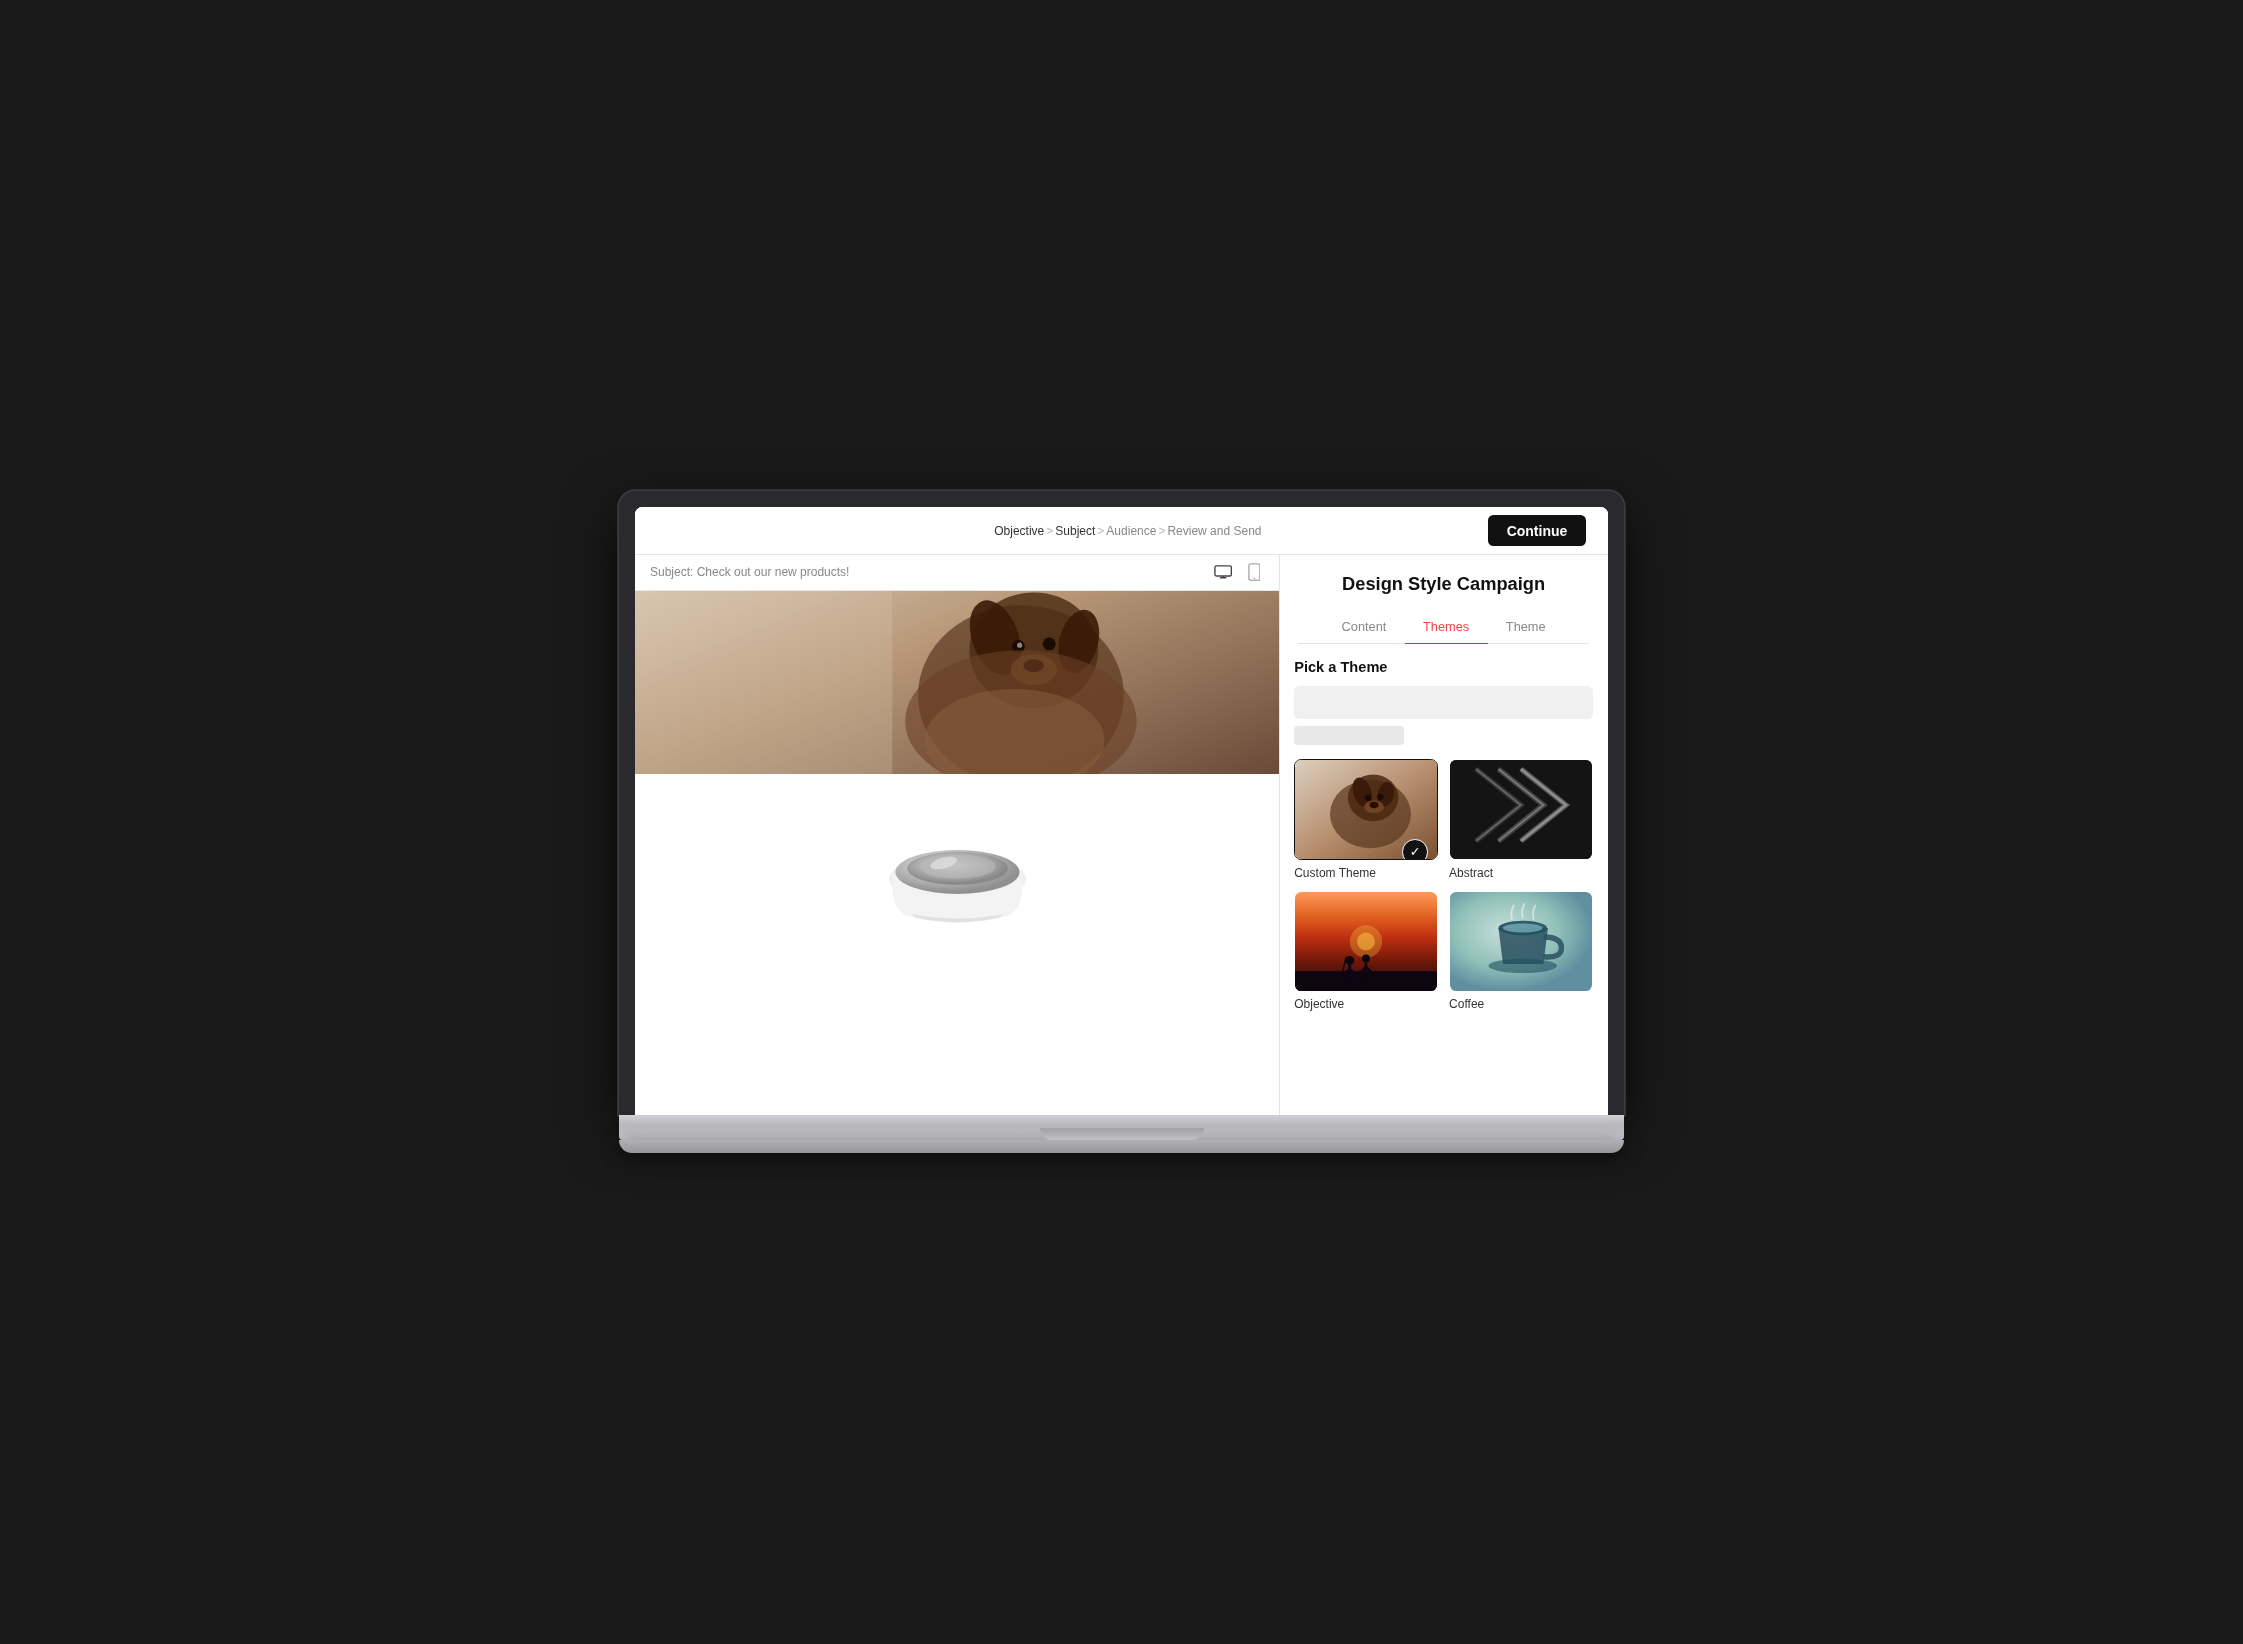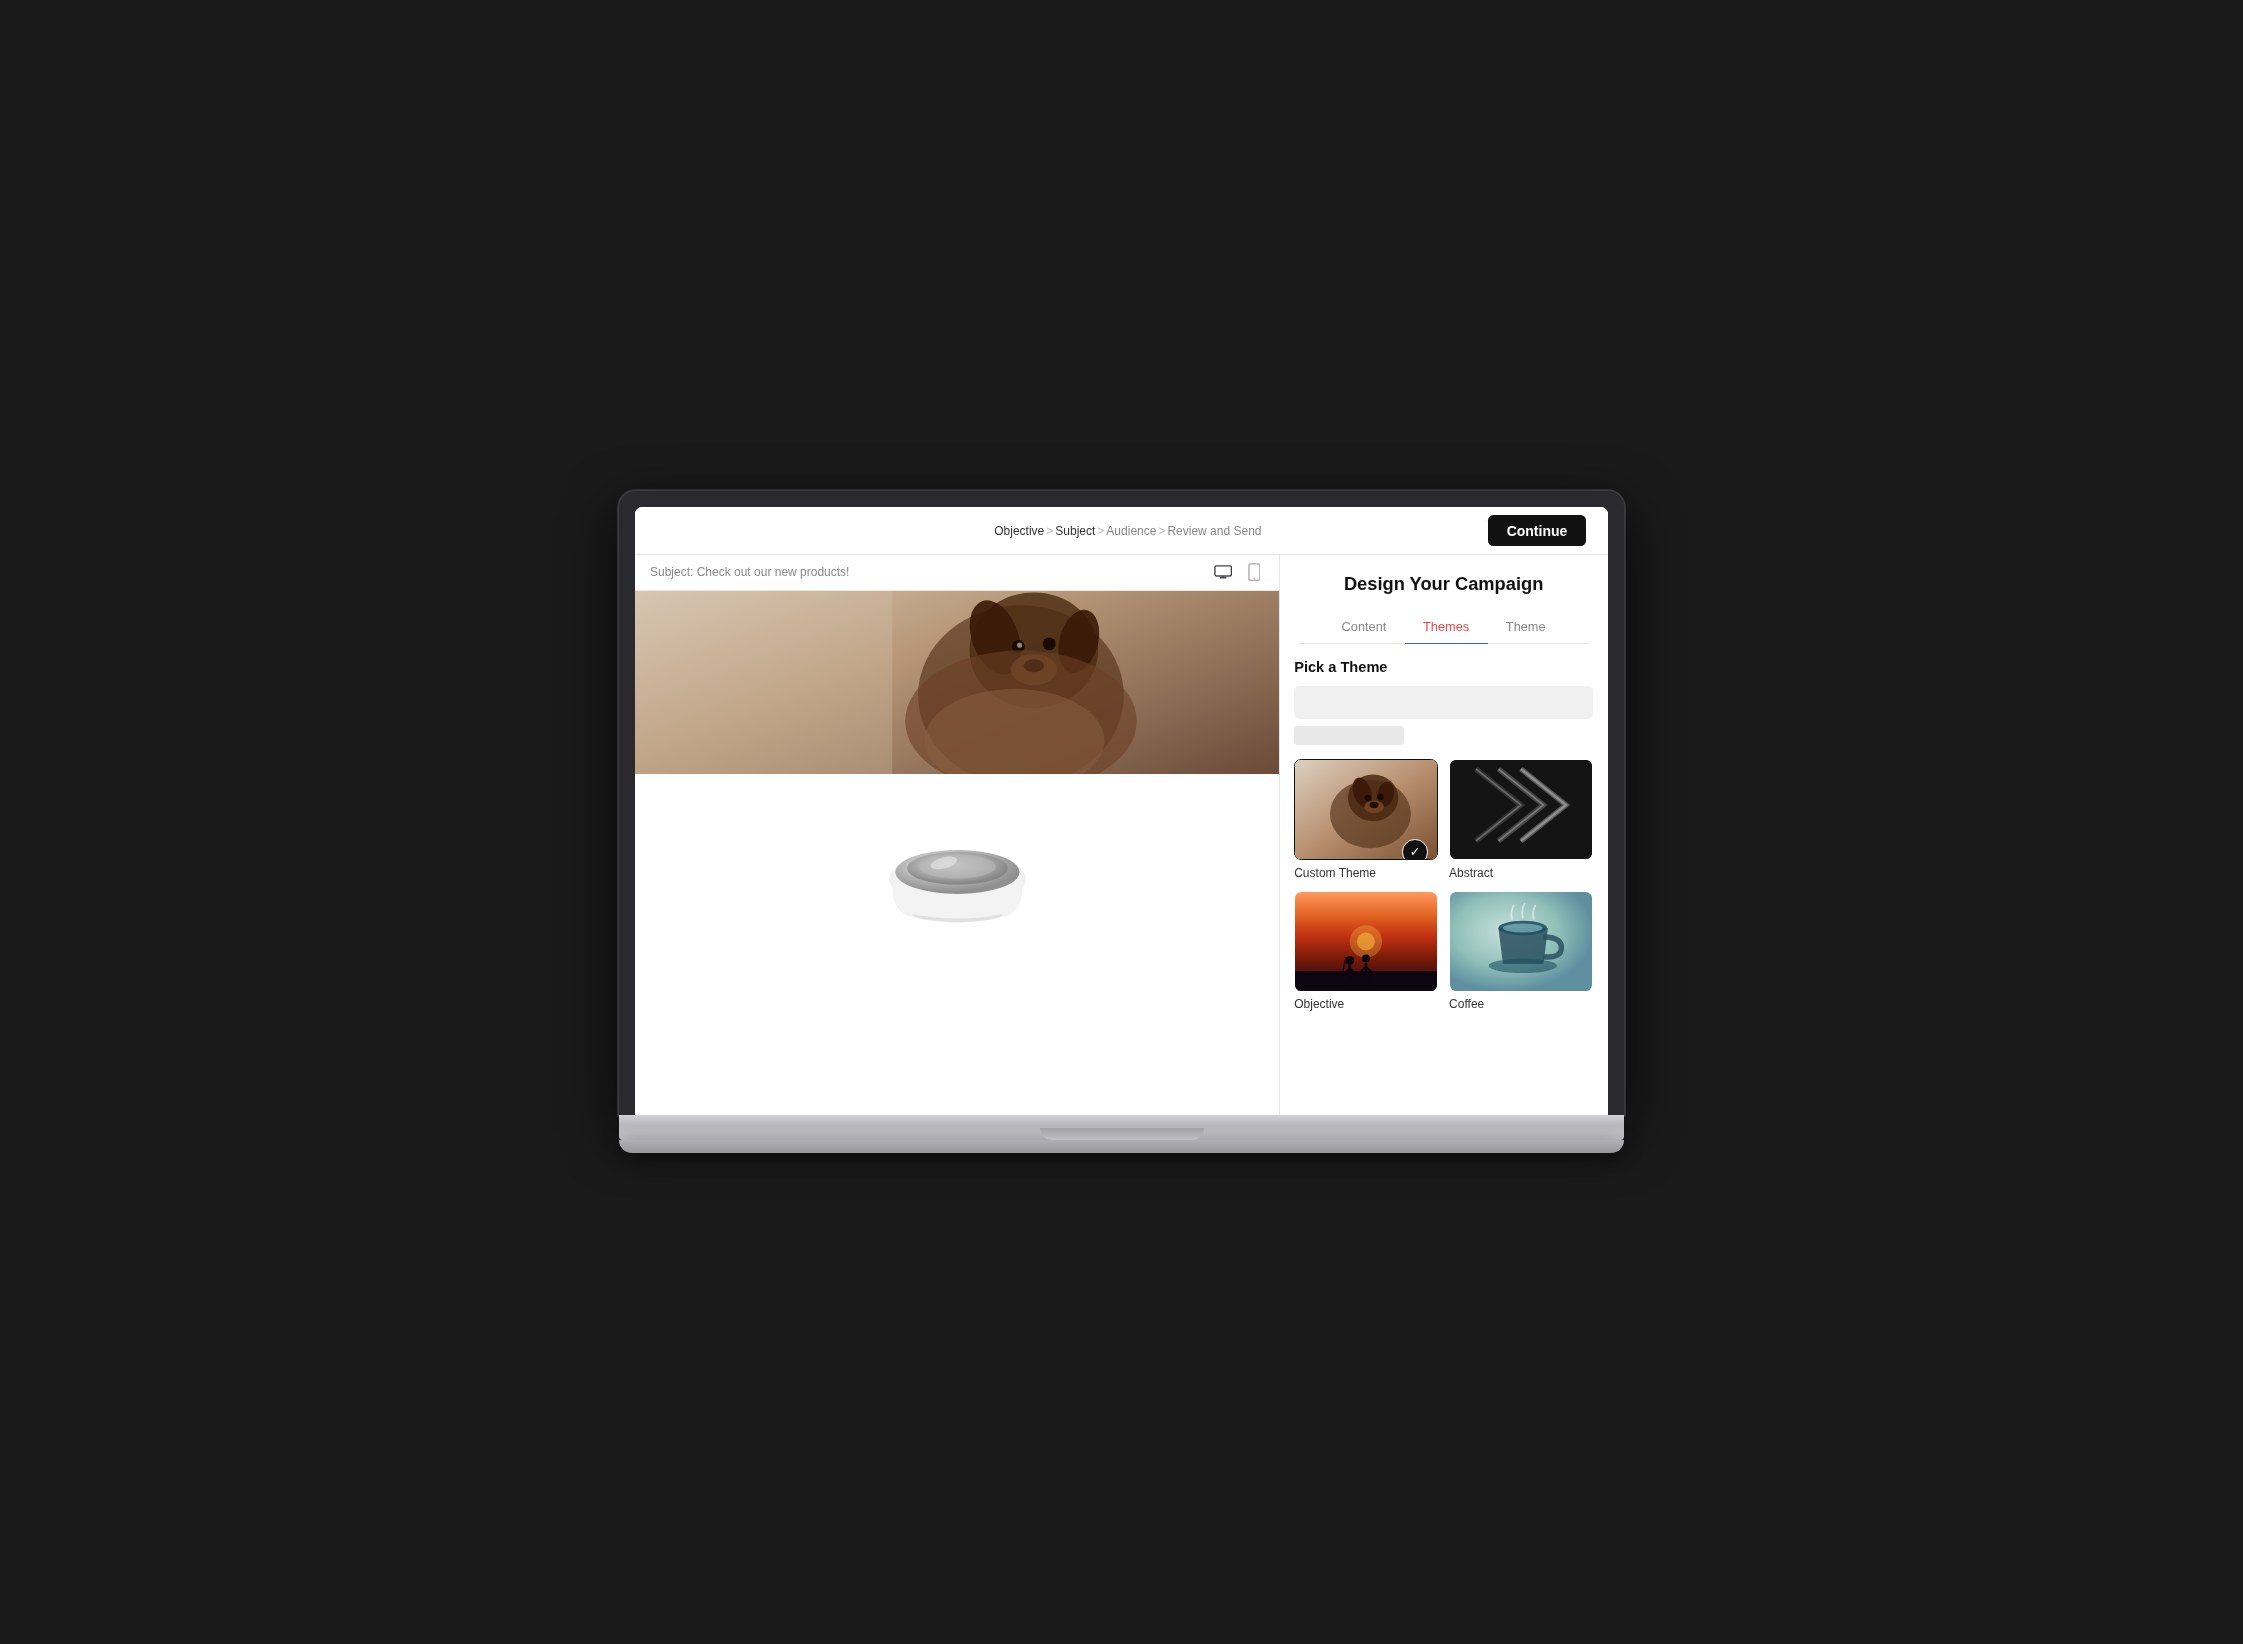--- a/index.html
+++ b/index.html
@@ -443,21 +443,21 @@
 
                   <path d="M 50 138 Q 100 148 150 138 Q 148 145 100 147 Q 52 145 50 138 Z" fill="#e0e0e0"></path>
                 </svg>
               </div>
             </div>
           </div>
         </div>
 
         <div class="design-panel">
           <div class="design-panel-header">
-            <div class="design-panel-title">Design Your Campaign</div>
+            <div class="design-panel-title">Design Style Campaign</div>
             <div class="tabs">
               <div class="tab">
                 <span>Content</span>
               </div>
               <div class="tab active">
                 <span>Themes</span>
               </div>
               <div class="tab">
                 <span>Theme</span>
               </div>

